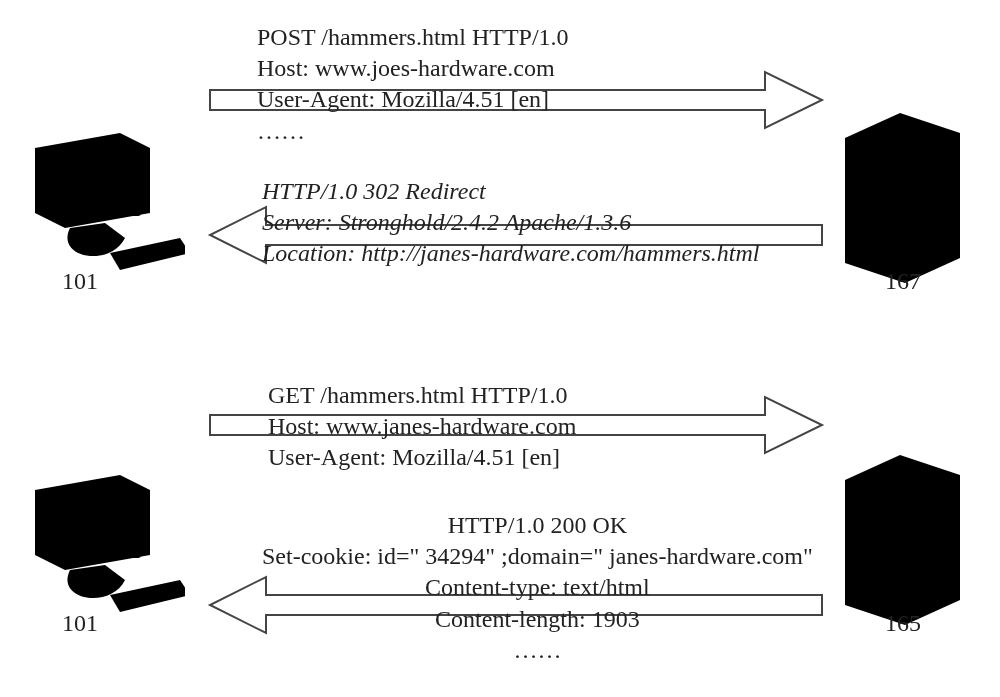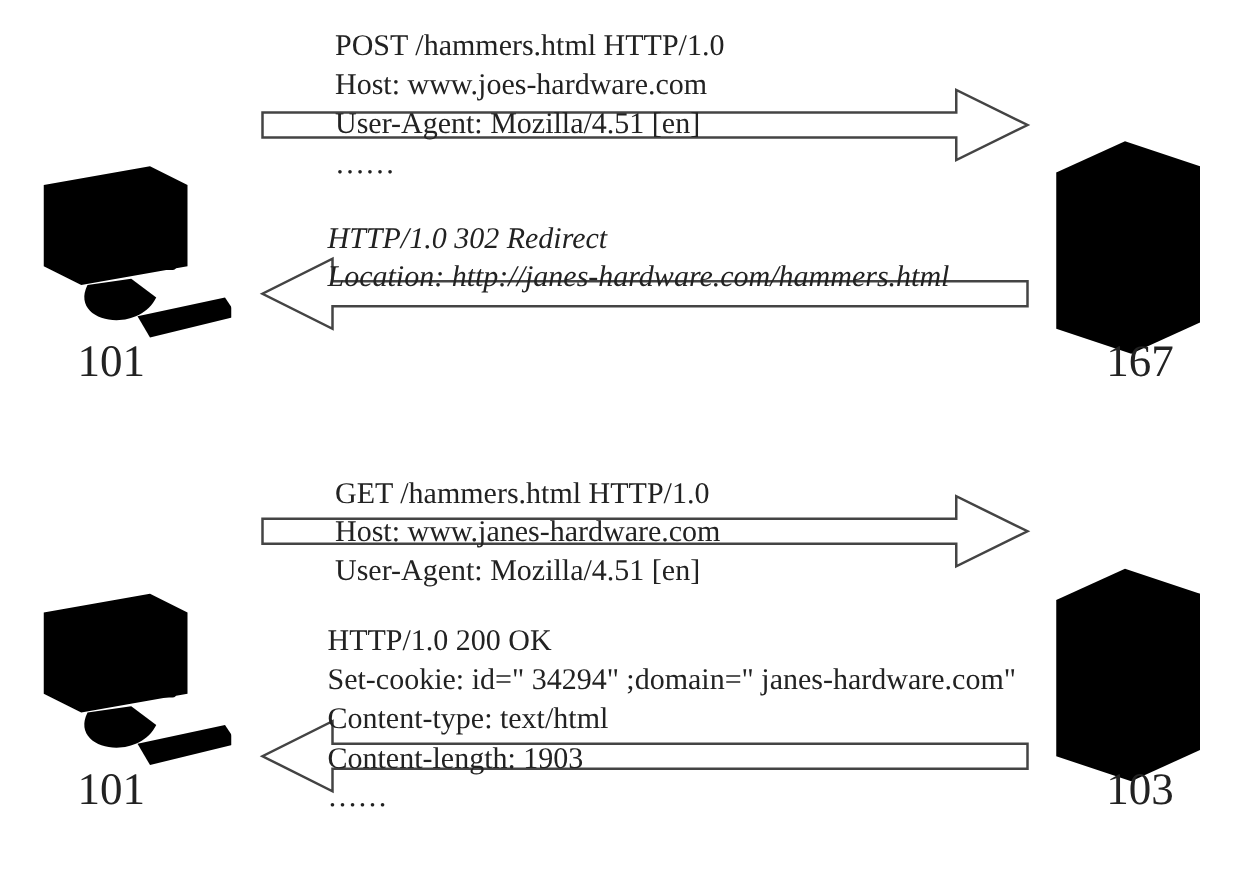--- a/index.html
+++ b/index.html
@@ -26,21 +26,21 @@
     white-space: nowrap;
     line-height: 1.3;
   }
 
   .client {
     position: absolute;
   }
   .client svg { display:block; }
   .client-label, .server-label {
     position: absolute;
-    font-size: 36px;
+    font-size: 24px;
   }
 
   .server {
     position: absolute;
   }
   .server svg { display:block; }
 
   .arrow {
     position: absolute;
   }
@@ -85,29 +85,30 @@
       <path d="M0 10 L555 10 L555 -8 L612 20 L555 48 L555 30 L0 30 Z"></path>
     </svg>
   </div>
 
   <div class="arrow" style="left:210px; top:215px;">
     <svg width="615" height="60">
       <path d="M612 10 L56 10 L56 -8 L0 20 L56 48 L56 30 L612 30 Z"></path>
     </svg>
   </div>
 
-  <div class="text-block" style="left:268px; top:22px;">
+  <div class="text-block" style="left:257px; top:22px;">
     <div>POST /hammers.html HTTP/1.0</div>
     <div>Host: www.joes-hardware.com</div>
     <div>User-Agent: Mozilla/4.51 [en]</div>
     <div>……</div>
   </div>
 
   <div class="text-block" style="left:262px; top:176px;font-style:italic;">
     <div>HTTP/1.0 302 Redirect</div>
+    <div>Server: Stronghold/2.4.2 Apache/1.3.6</div>
     <div>Location: http://janes-hardware.com/hammers.html</div>
   </div>
 </div>
 
 <div class="scene scene2">
 
   <div class="client" style="left:15px; top:110px;">
     <svg width="170" height="160" viewBox="0 0 170 160">
       <path d="M20 30 L105 15 L135 30 L135 95 L50 110 L20 95 Z M50 110 L50 45 L135 30"></path>
       <path d="M20 30 L50 45"></path>
@@ -119,40 +120,40 @@
   <div class="client-label" style="left:62px; top:260px;">101</div>
 
   <div class="server" style="left:840px; top:90px;">
     <svg width="140" height="190" viewBox="0 0 140 190">
       <path d="M5 40 L60 15 L120 35 L120 160 L65 185 L5 165 Z"></path>
       <path d="M5 40 L65 60 L120 35 M65 60 L65 185"></path>
       <path d="M72 70 L112 55 L112 80 L72 95 Z"></path>
       <ellipse cx="92" cy="122" rx="4" ry="6"></ellipse>
     </svg>
   </div>
-  <div class="server-label" style="left:885px; top:260px;">103</div>
+  <div class="server-label" style="left:885px; top:260px;">165</div>
 
   <div class="arrow" style="left:210px; top:55px;">
     <svg width="615" height="60">
       <path d="M0 10 L555 10 L555 -8 L612 20 L555 48 L555 30 L0 30 Z"></path>
     </svg>
   </div>
 
   <div class="arrow" style="left:210px; top:235px;">
     <svg width="615" height="60">
       <path d="M612 10 L56 10 L56 -8 L0 20 L56 48 L56 30 L612 30 Z"></path>
     </svg>
   </div>
 
   <div class="text-block" style="left:268px; top:30px;">
     <div>GET /hammers.html HTTP/1.0</div>
     <div>Host: www.janes-hardware.com</div>
     <div>User-Agent: Mozilla/4.51 [en]</div>
   </div>
 
-  <div class="text-block" style="left:262px; top:148px;">
+  <div class="text-block" style="left:262px; top:160px;text-align:center;">
     <div>HTTP/1.0 200 OK</div>
     <div>Set-cookie: id=" 34294" ;domain=" janes-hardware.com"</div>
     <div>Content-type: text/html</div>
     <div>Content-length: 1903</div>
     <div>……</div>
   </div>
 </div>
 
 </body></html>

